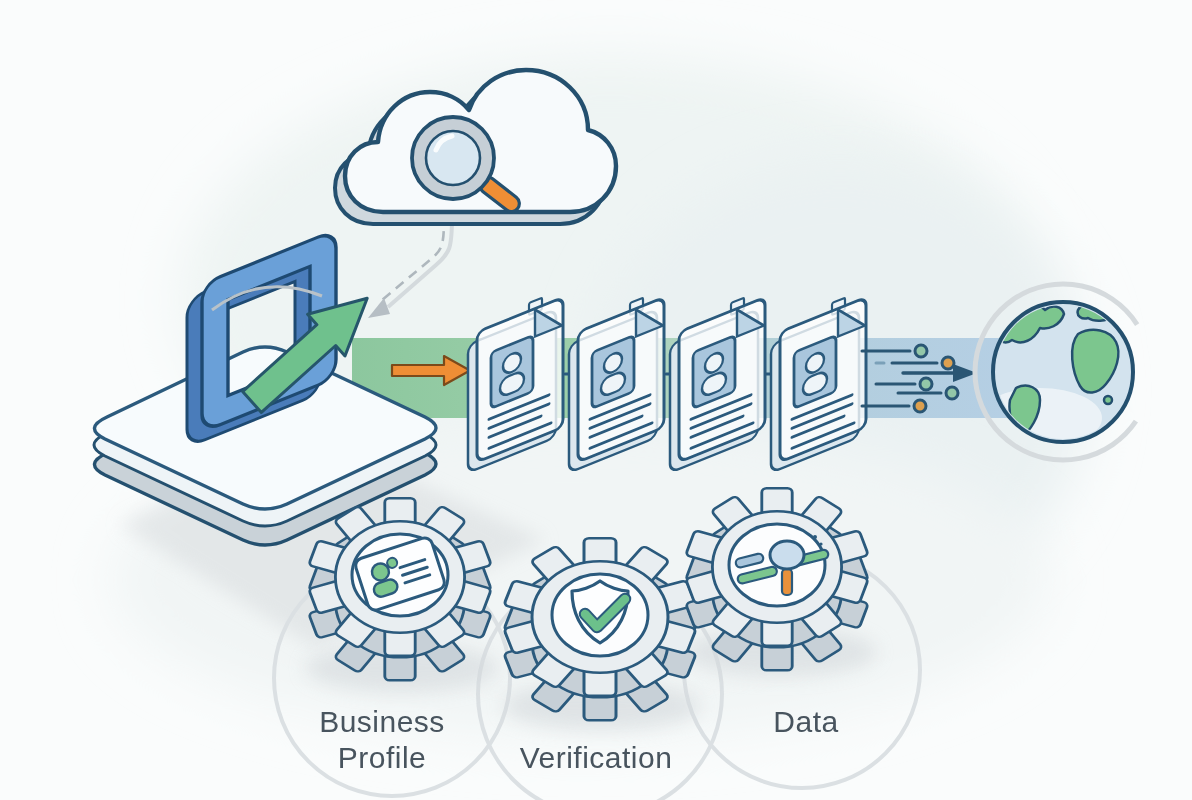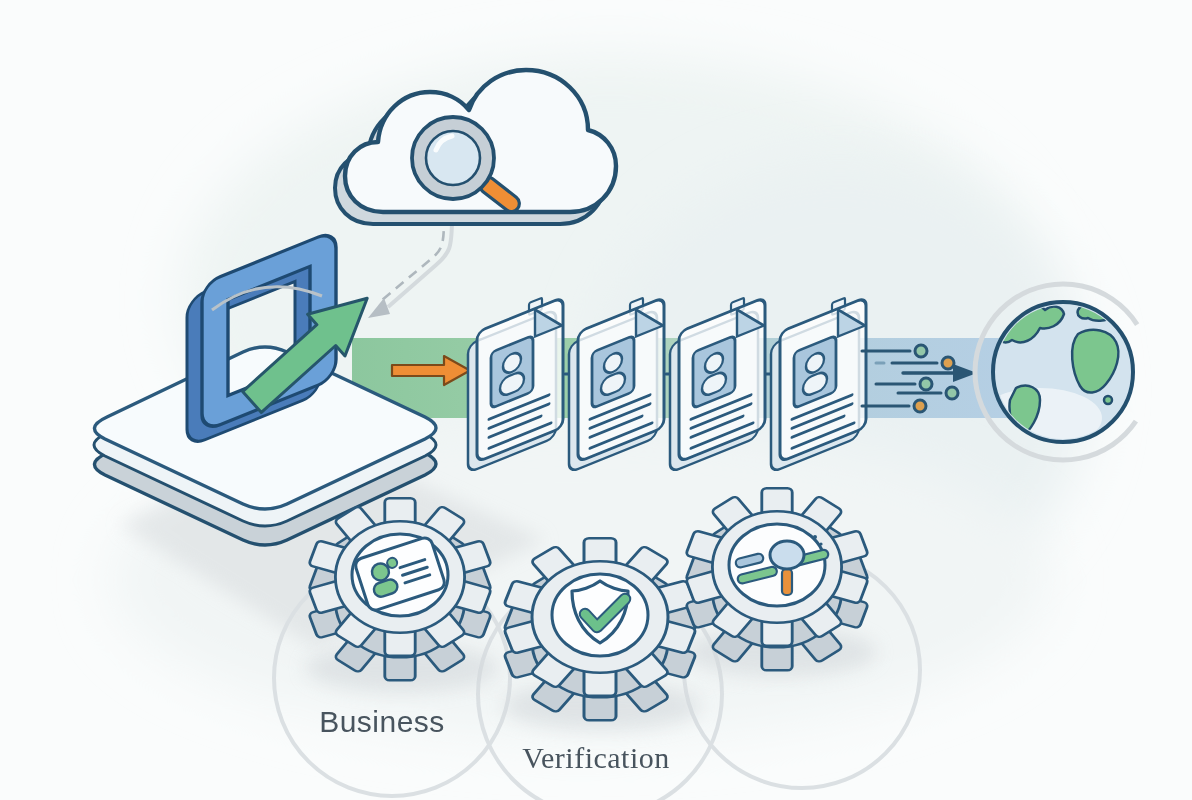--- a/index.html
+++ b/index.html
@@ -17,21 +17,21 @@
     text-align:center;
     color:#48545e;
     font-size:30px;
     line-height:36px;
     letter-spacing:.5px;
     font-weight:400;
     margin-top:16px;
   }
   .caption span{display:block;}
   #cap-business{left:252px;top:688px;}
-  #cap-verification{left:466px;top:724px;font-family:Liberation Serif, serif;}
+  #cap-verification{left:466px;top:724px;}
   #cap-data{left:676px;top:688px;}
 </style>
 </head>
 <body>
 
 <div class="stage">
 <svg width="1192" height="800" viewBox="0 0 1192 800">
   <defs>
     <linearGradient id="bandGrad" x1="0" y1="0" x2="1" y2="0">
       <stop offset="0" stop-color="#8cc79e"></stop>
@@ -241,18 +241,20 @@
       <ellipse cx="8" cy="-8" rx="17" ry="14" fill="#cadded" stroke="#2b5a7d" stroke-width="3"></ellipse>
       <circle cx="36" cy="-26" r="2" fill="#2b5a7d"></circle>
       <circle cx="42" cy="-19" r="1.6" fill="#2b5a7d"></circle>
     </g>
   </g>
 </svg>
 </div>
 
 <div class="caption" id="cap-business">
   <span>Business</span>
+  <span>Profile</span>
 </div>
 <div class="caption" id="cap-verification">
   <span>Verification</span>
 </div>
 <div class="caption" id="cap-data">
+  <span>Data</span>
 </div>
 
 </body></html>

